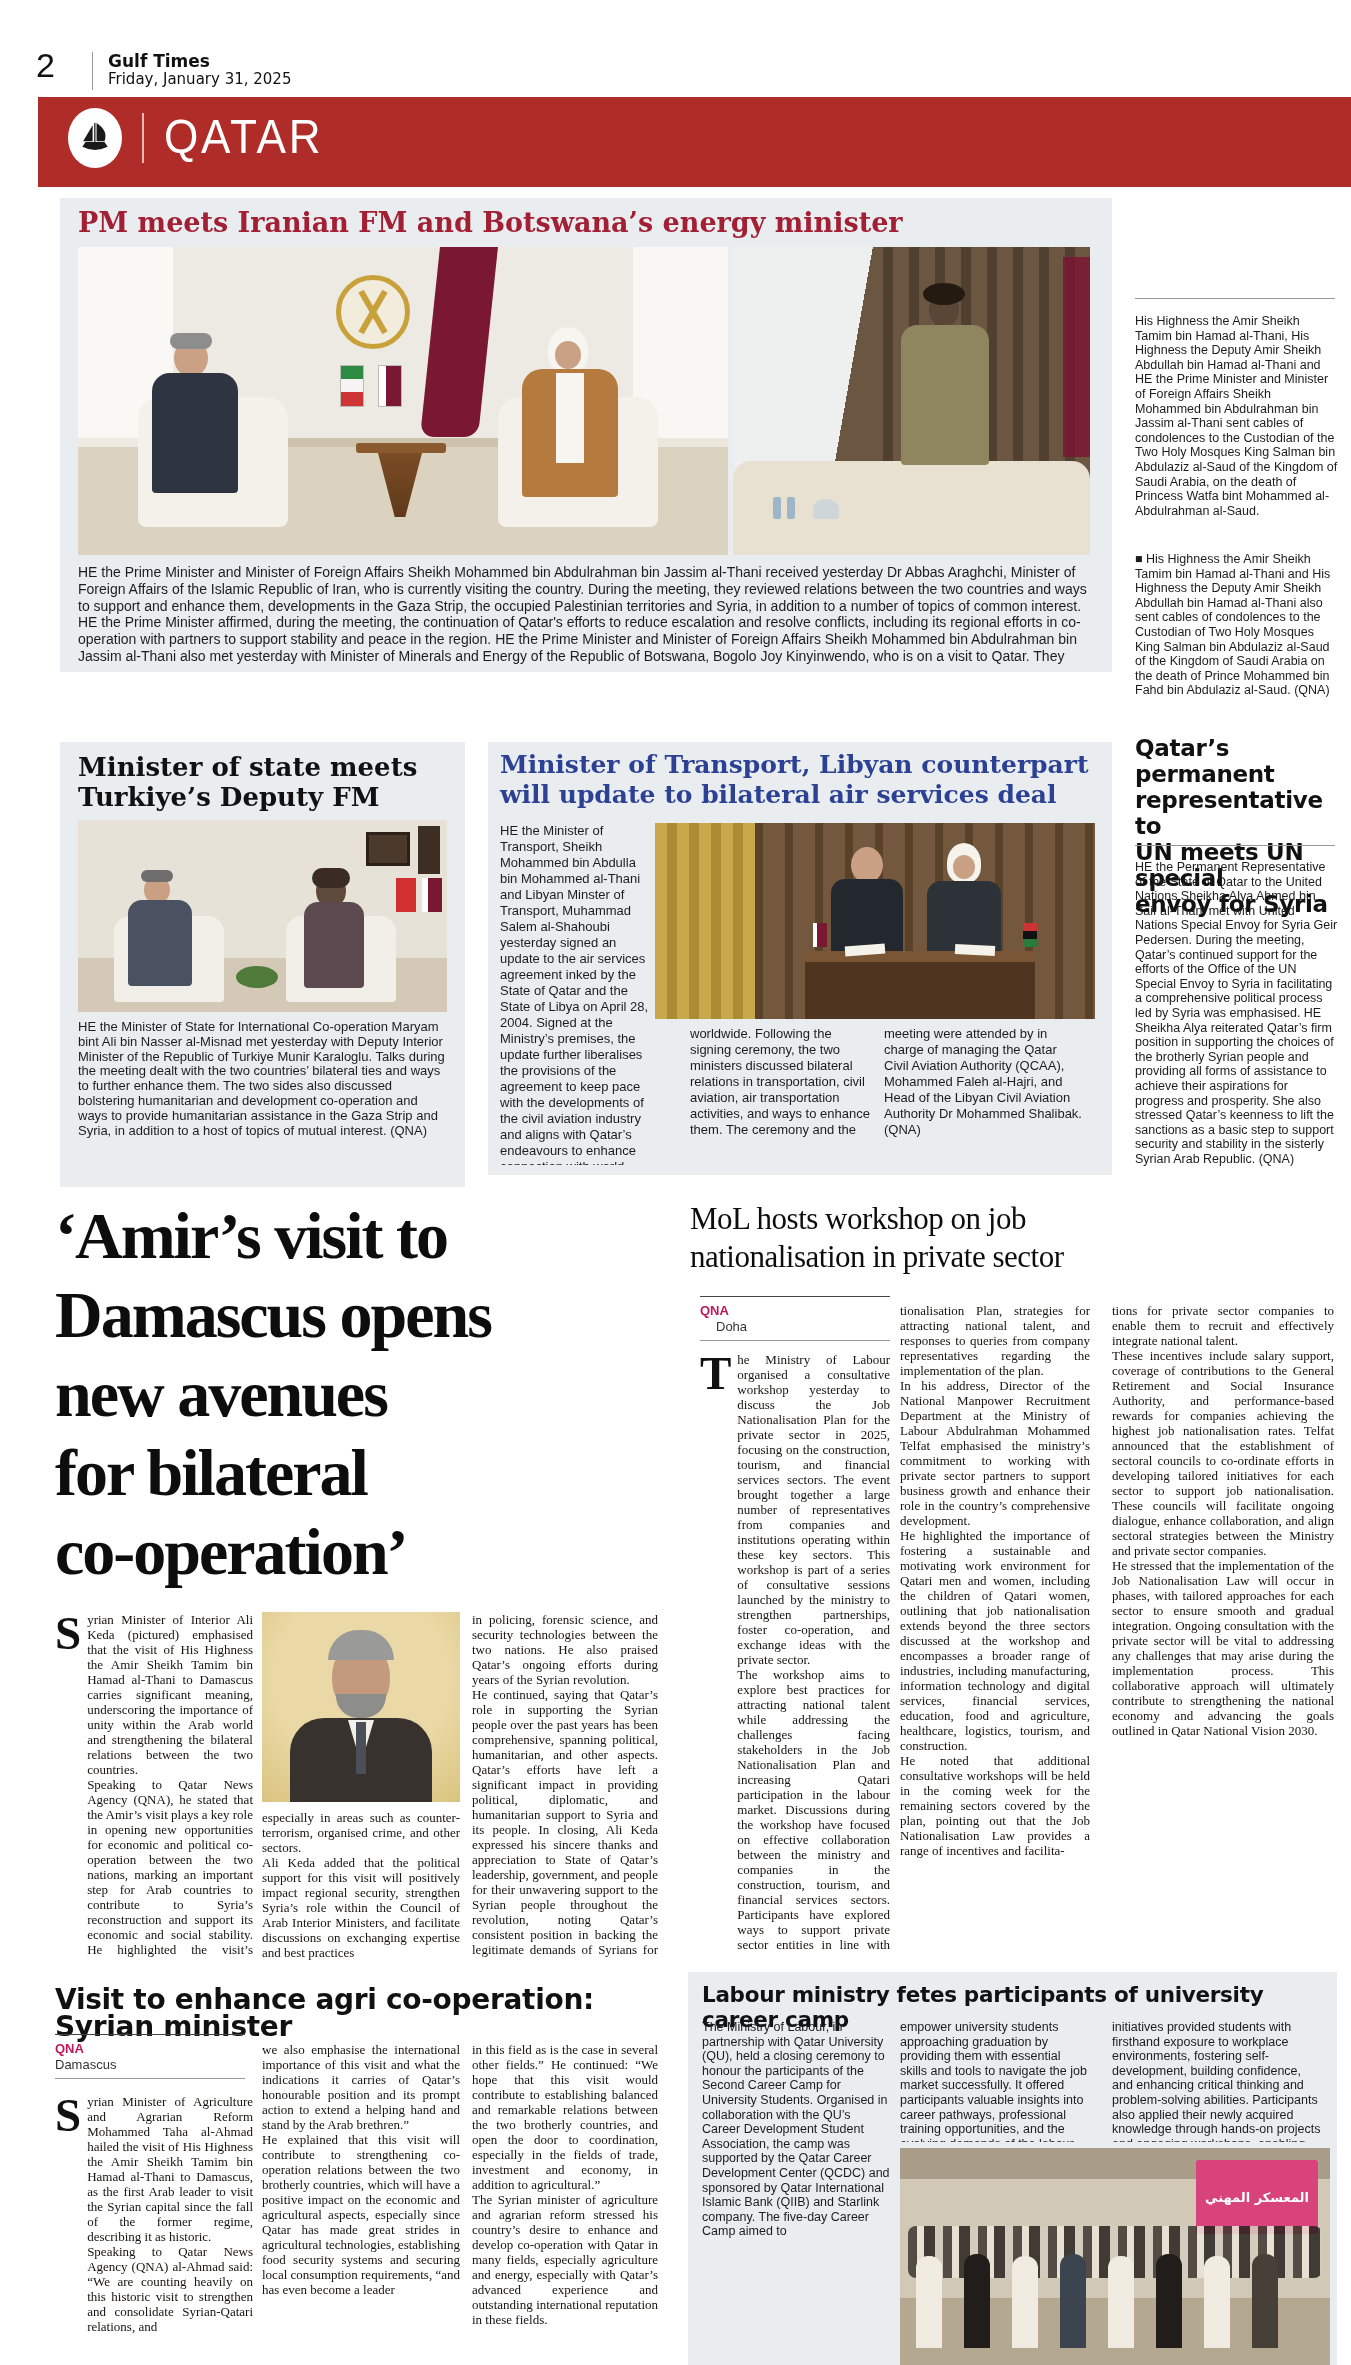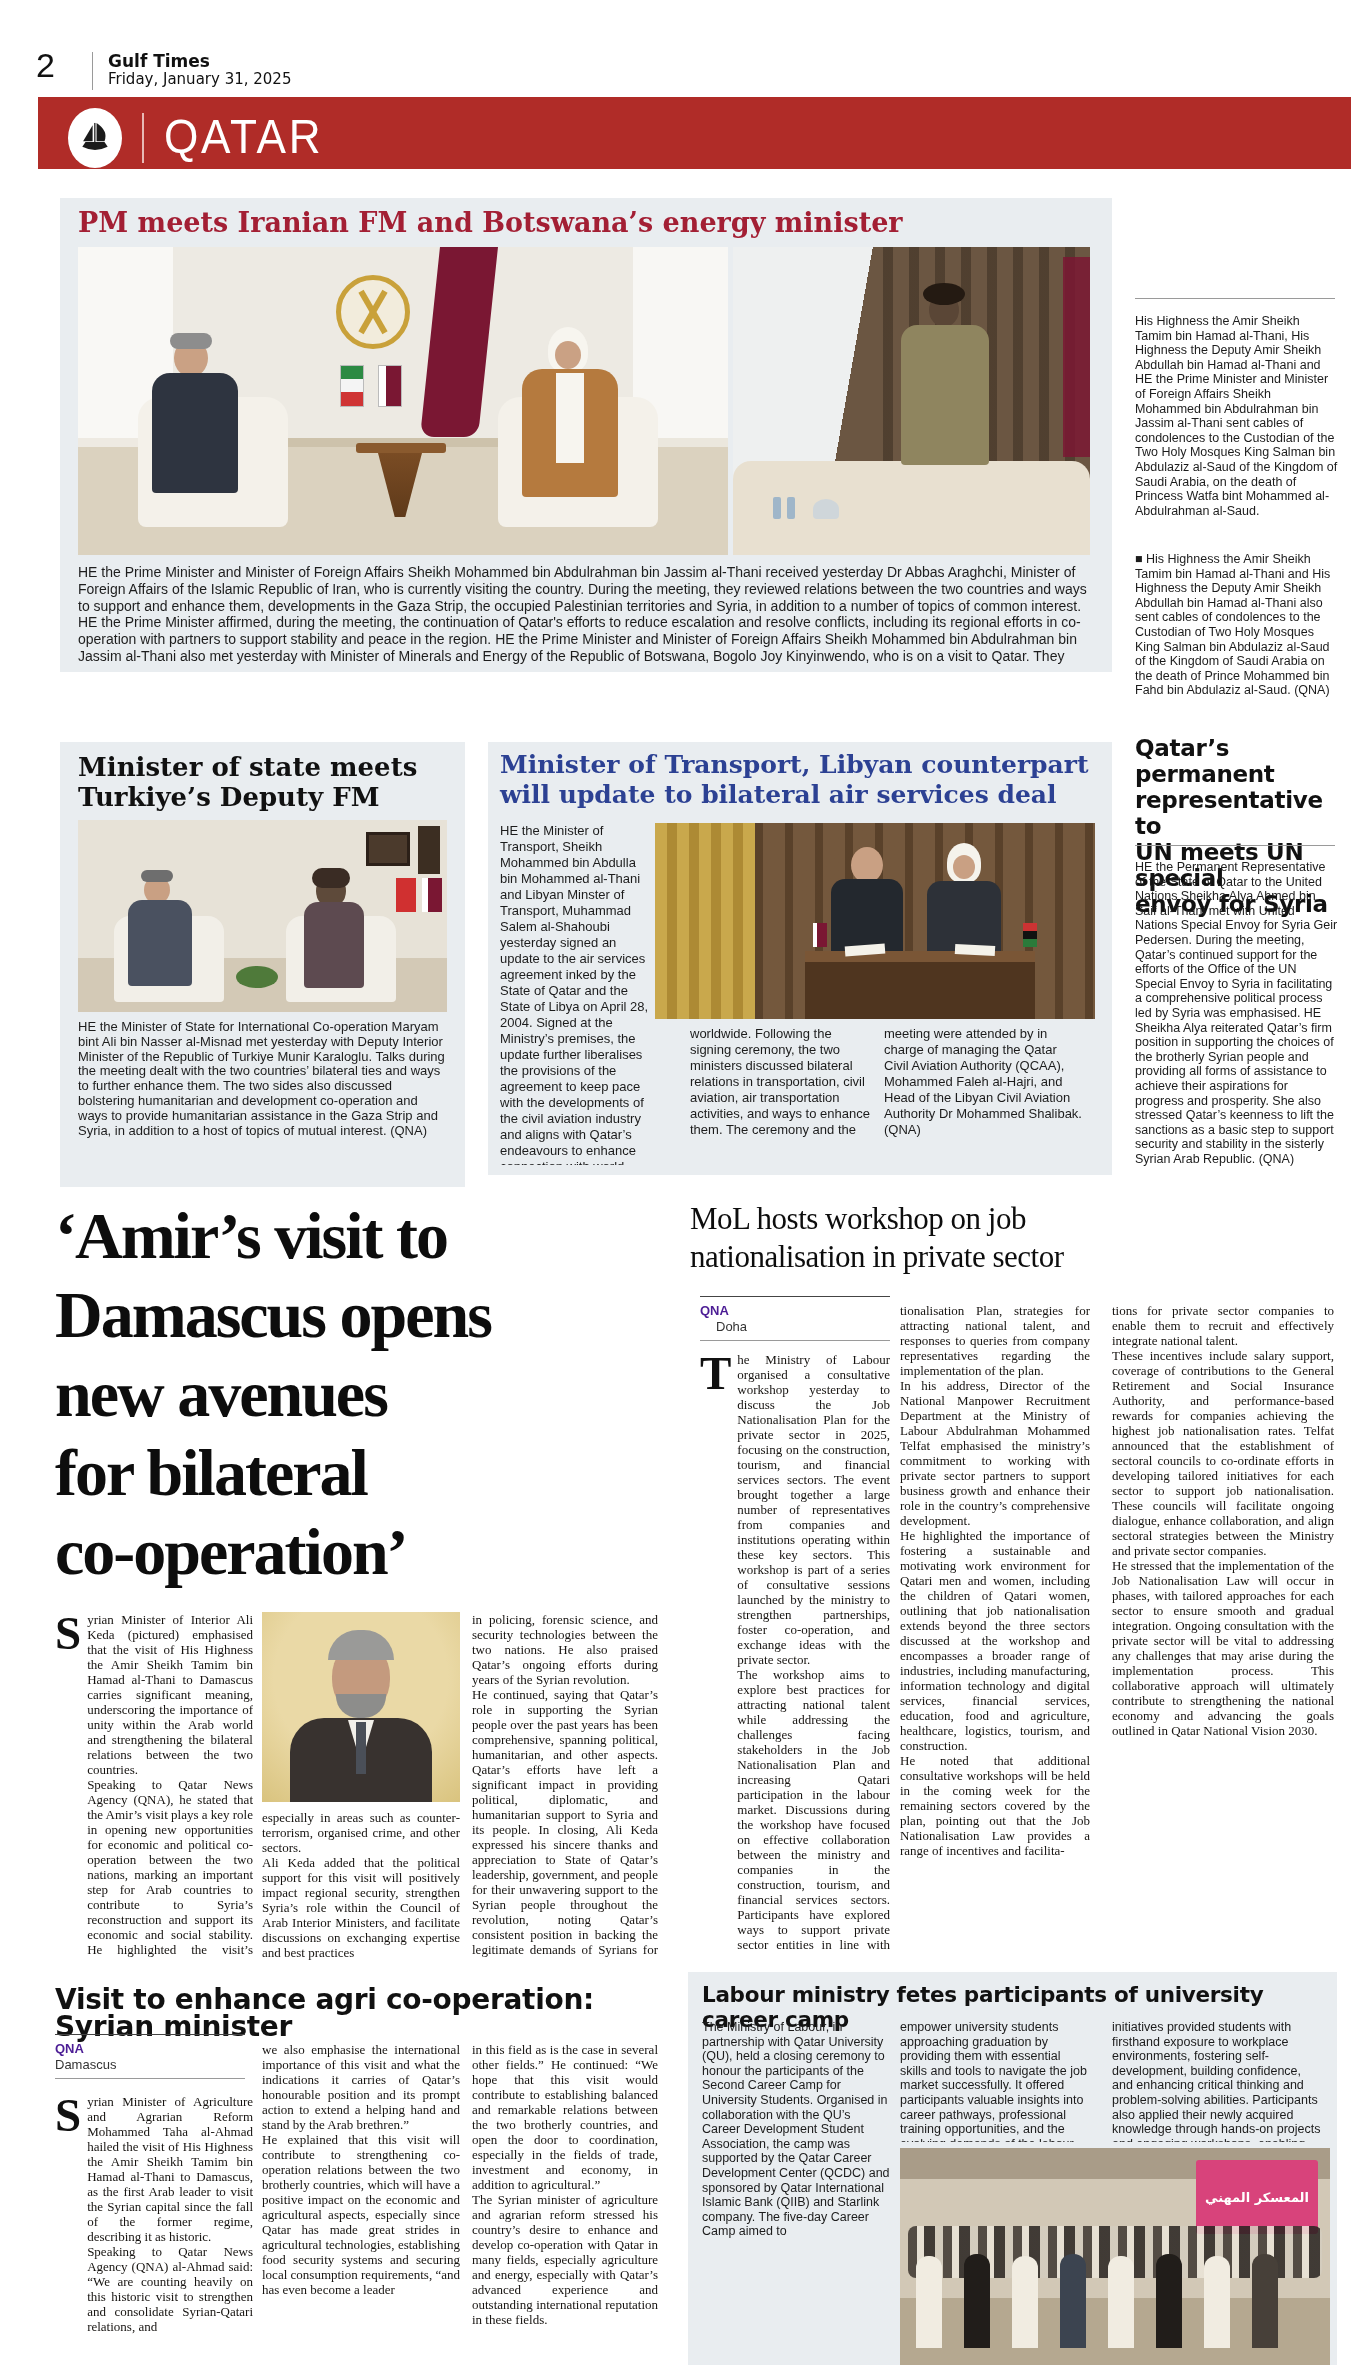--- a/index.html
+++ b/index.html
@@ -37,21 +37,21 @@
   .serif-col { font-family:"Liberation Serif",serif; font-size:13px; line-height:15px; color:#161310;
                text-align:justify; overflow:hidden; white-space:pre-line; }
   .hrule { background:#9a9a9a; height:1px; }
   .hrule-dark { background:#444; height:1px; }
 
   .big-headline { font-family:"Liberation Serif",serif; font-weight:bold; font-size:66px; line-height:79px;
                   letter-spacing:-2px; color:#0d0d0d; white-space:pre-line; }
   .mol-headline { font-family:"Liberation Serif",serif; font-weight:400; font-size:31px; line-height:38px;
                   color:#0d0d0d; white-space:pre-line; letter-spacing:-0.5px; }
 
-  .byline-agency { font-family:"Liberation Sans",sans-serif; font-weight:bold; font-size:13px; color:#4c1d95; }
+  .byline-agency { font-family:"Liberation Sans",sans-serif; font-weight:bold; font-size:13px; color:#be185d; }
   .byline-city   { font-family:"Liberation Sans",sans-serif; font-size:13px; color:#333; }
 
   .dropcap { float:left; font-family:"Liberation Serif",serif; font-weight:bold; font-size:47px;
              line-height:38px; padding:2px 6px 0 0; color:#111; }
 
   .photo { position:absolute; overflow:hidden; background:#d8d0c2; }
   .ph-el { position:absolute; }
 
   .flag-iran   { background:linear-gradient(#2c8a43 0 33%,#f4f4f4 33% 66%,#cf3434 66% 100%); }
   .flag-qatar  { background:linear-gradient(90deg,#fff 0 30%,#7a1733 30% 100%); }
@@ -60,21 +60,21 @@
 </head>
 <body>
 
 <div class="page">
 
   <div class="abs pagenum" style="left:36px; top:46px;">2</div>
   <div class="abs vrule" style="left:92px; top:52px; height:38px;"></div>
   <div class="abs masthead-name" style="left:108px; top:51px;">Gulf Times</div>
   <div class="abs masthead-date" style="left:108px; top:70px;">Friday, January 31, 2025</div>
 
-  <div class="abs banner" style="left:38px; top:97px; width:1313px; height:72px;text-align:center;">
+  <div class="abs banner" style="left:38px; top:97px; width:1313px; height:90px;text-align:center;">
     <div class="logo-oval">
       <svg width="38" height="40" viewBox="0 0 48 48">
         <path d="M8 35 Q24 43 40 35 L36 29 L12 29 Z" fill="#1a1a1a"></path>
         <path d="M21 8 L21 28 L9 28 Z" fill="#1a1a1a"></path>
         <path d="M26 5 Q41 15 36 28 L26 28 Z" fill="#1a1a1a"></path>
         <rect x="23" y="5" width="1.6" height="24" fill="#1a1a1a"></rect>
       </svg>
     </div>
     <div class="wdiv"></div>
     <div class="banner-title">QATAR</div>

